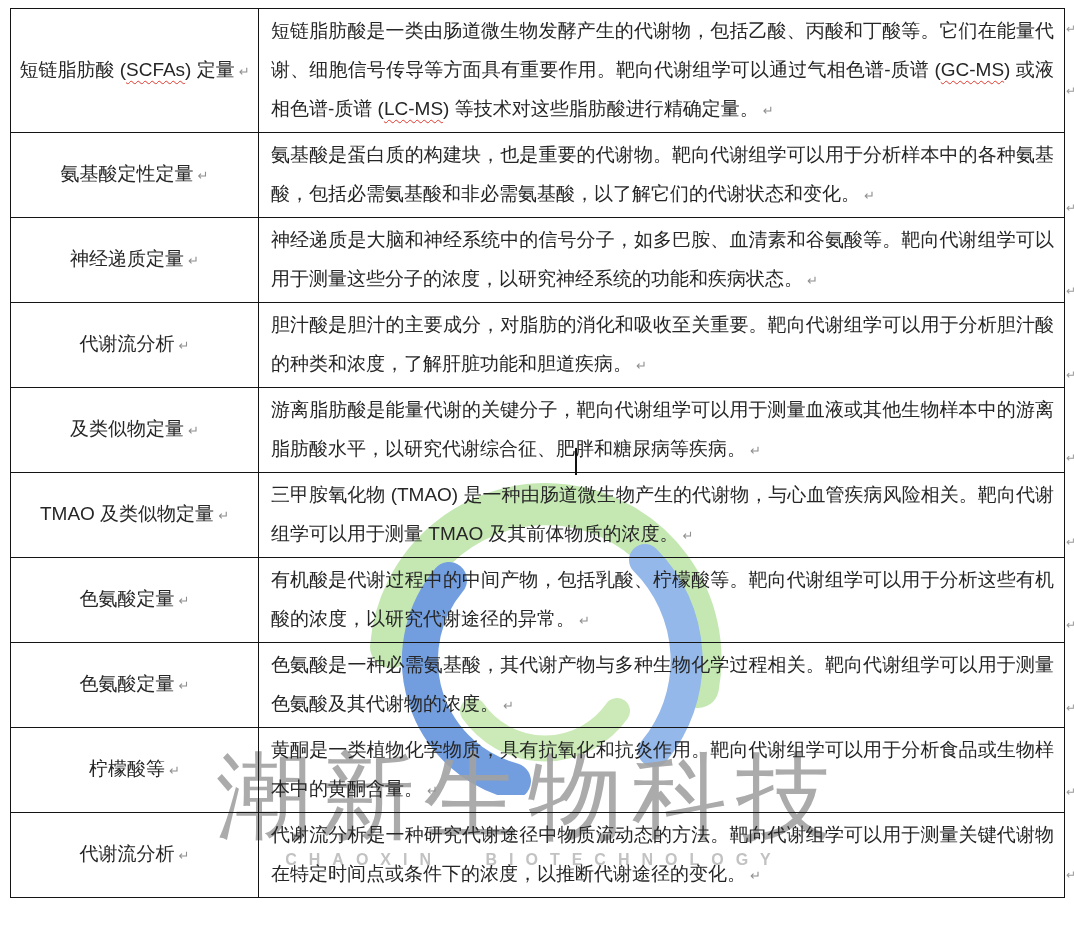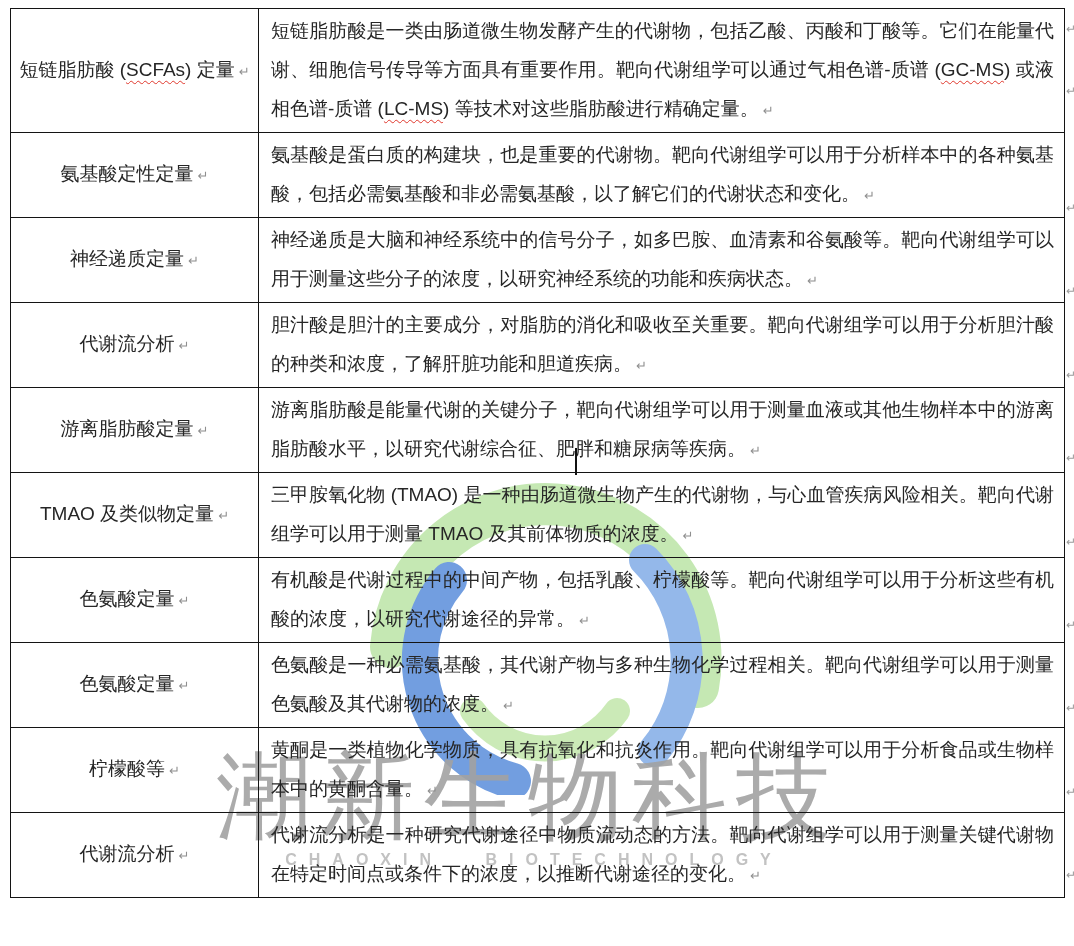--- a/index.html
+++ b/index.html
@@ -83,21 +83,21 @@
     </tr>
     <tr class="h-std">
       <td class="name-cell"><span class="sc">神经递质定量</span><span class="pmark">↵</span></td>
       <td class="desc-cell"><span class="sc">神经递质是大脑和神经系统中的信号分子，如多巴胺、血清素和谷氨酸等。靶向代谢组学可以用于测量这些分子的浓度，以研究神经系统的功能和疾病状态。</span><span class="pmark">↵</span></td>
     </tr>
     <tr class="h-std">
       <td class="name-cell"><span class="sc">代谢流分析</span><span class="pmark">↵</span></td>
       <td class="desc-cell"><span class="sc">胆汁酸是胆汁的主要成分，对脂肪的消化和吸收至关重要。靶向代谢组学可以用于分析胆汁酸的种类和浓度，了解肝脏功能和胆道疾病。</span><span class="pmark">↵</span></td>
     </tr>
     <tr class="h-std">
-      <td class="name-cell"><span class="sc">游离脂肪酸定量</span><span class="pmark">↵</span></td>
+      <td class="name-cell"><span class="sc">及类似物定量</span><span class="pmark">↵</span></td>
       <td class="desc-cell"><span class="sc">游离脂肪酸是能量代谢的关键分子，靶向代谢组学可以用于测量血液或其他生物样本中的游离脂肪酸水平，以研究代谢综合征、肥胖和糖尿病等疾病。</span><span class="pmark">↵</span></td>
     </tr>
     <tr class="h-std">
       <td class="name-cell"><span class="sc">TMAO 及类似物定量</span><span class="pmark">↵</span></td>
       <td class="desc-cell"><span class="sc">三甲胺氧化物 (TMAO) 是一种由肠道微生物产生的代谢物，与心血管疾病风险相关。靶向代谢组学可以用于测量 TMAO 及其前体物质的浓度。</span><span class="pmark">↵</span></td>
     </tr>
     <tr class="h-std">
       <td class="name-cell"><span class="sc">色氨酸定量</span><span class="pmark">↵</span></td>
       <td class="desc-cell"><span class="sc">有机酸是代谢过程中的中间产物，包括乳酸、柠檬酸等。靶向代谢组学可以用于分析这些有机酸的浓度，以研究代谢途径的异常。</span><span class="pmark">↵</span></td>
     </tr>

